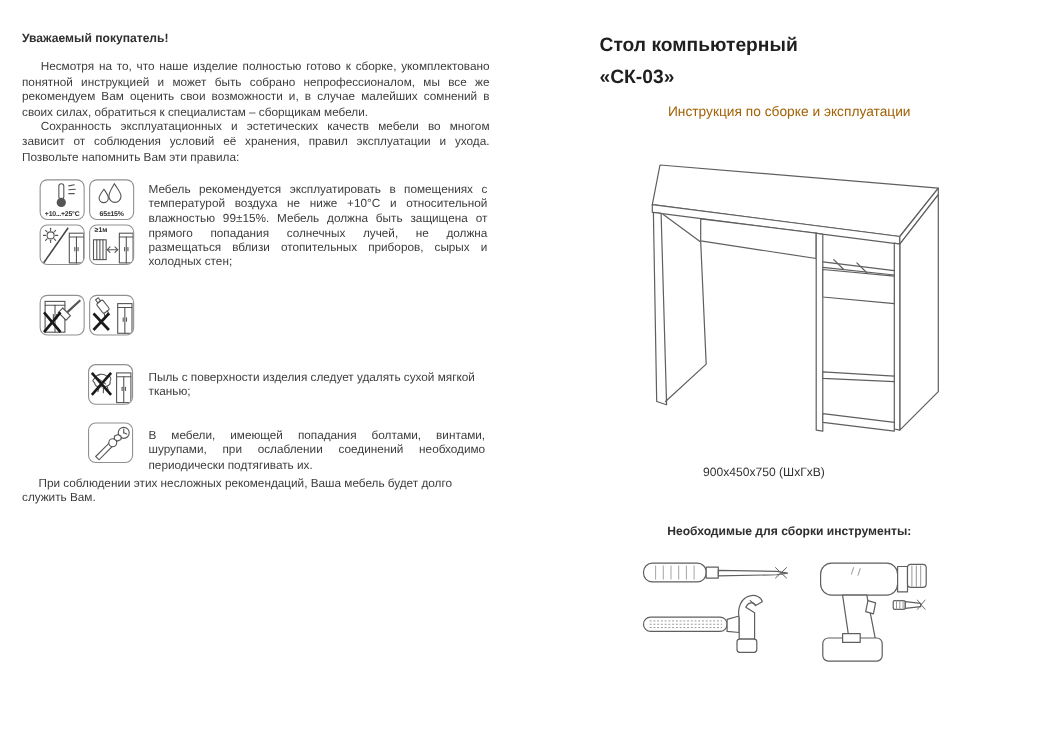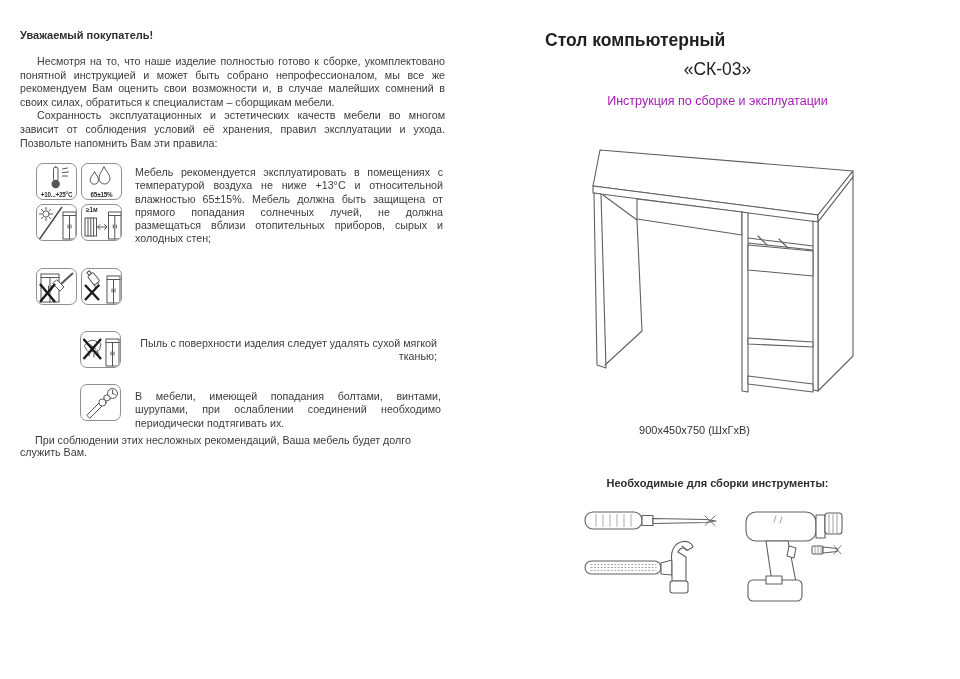--- a/index.html
+++ b/index.html
@@ -7,36 +7,36 @@
   .page {
     position: relative; width: 960px; height: 679px; background: #ffffff;
     font-family: "Liberation Sans", "DejaVu Sans", sans-serif; color: #3c3c3c; overflow: hidden;
   }
   .greeting { position: absolute; left: 20px; top: 29px; font-size: 11px; font-weight: bold; color: #2e2e2e; }
   .intro { position: absolute; left: 20px; top: 55px; width: 425px; font-size: 10.7px; line-height: 13.6px; text-align: justify; }
   .intro p { margin: 0; text-indent: 17px; }
   .rule-text { position: absolute; left: 135px; width: 308px; font-size: 10.7px; line-height: 13.3px; text-align: justify; }
   #rt1 { top: 166px; }
   #rt2 { top: 270px; }
-  #rt3 { top: 337px; text-align: right; width: 302px; }
+  #rt3 { top: 337px; text-align: left; width: 302px; }
   #rt4 { top: 390px; width: 306px; }
   .closing { position: absolute; left: 20px; top: 434px; width: 425px; font-size: 10.7px; text-indent: 15px; }
 
   .iconbox { width: 41px; height: 37px; border: 1px solid #909090; border-radius: 7px; background: #fff; position: relative; overflow: hidden; }
   .iconbox svg { position: absolute; left: 0; top: 0; }
   .icon-label { position: absolute; bottom: 1px; left: 0; right: 0; text-align: center; font-size: 6.3px; font-weight: bold; color: #2e2e2e; letter-spacing: -0.2px; }
   .icon-label-top { position: absolute; top: 1px; left: 4px; font-size: 6.3px; font-weight: bold; color: #2e2e2e; }
   .grid2 { position: absolute; left: 36px; top: 163px; display: grid; grid-template-columns: 41px 41px; gap: 4px; }
   .row2icons { position: absolute; left: 36px; top: 268px; display: flex; gap: 4px; }
   .box3 { position: absolute; left: 80px; top: 331px; }
   .box4 { position: absolute; left: 80px; top: 384px; }
 
   .title-l1 { position: absolute; left: 545px; top: 30px; width: 345px; text-align: left; font-size: 17.5px; font-weight: bold; color: #1f1f1f; }
-  .title-l2 { position: absolute; left: 545px; top: 59px; width: 345px; text-align: center; font-size: 17.5px; font-weight: normal; color: #1f1f1f; }
-  .subtitle { position: absolute; left: 545px; top: 94px; width: 345px; text-align: center; font-size: 12.5px; color: #a21caf; }
+  .title-l2 { position: absolute; left: 545px; top: 59px; width: 345px; text-align: left; font-size: 17.5px; font-weight: bold; color: #1f1f1f; }
+  .subtitle { position: absolute; left: 545px; top: 94px; width: 345px; text-align: center; font-size: 12.5px; color: #a16207; }
   .desk-svg { position: absolute; left: 575px; top: 138px; }
   .dimensions { position: absolute; left: 522px; top: 424px; width: 345px; text-align: center; font-size: 11px; color: #333; }
   .tools-heading { position: absolute; left: 545px; top: 477px; width: 345px; text-align: center; font-size: 11px; font-weight: bold; color: #2e2e2e; }
   .tools-svg { position: absolute; left: 570px; top: 496px; }
 
   .lineart { fill: #ffffff; stroke: #5f5f5f; stroke-width: 1.1; stroke-linejoin: round; stroke-linecap: round; }
   .thin { stroke: #555; stroke-width: 1; fill: none; stroke-linecap: round; }
 </style>
 </head>
 <body>
@@ -106,21 +106,21 @@
           <rect x="26.5" y="7" width="12.5" height="27"></rect>
           <line x1="26.5" y1="10.5" x2="39" y2="10.5"></line>
           <line x1="32.8" y1="10.5" x2="32.8" y2="34"></line>
           <line x1="31.3" y1="20" x2="31.3" y2="23"></line>
             <line x1="34.3" y1="20" x2="34.3" y2="23"></line>
         </g>
       </svg>
       <span class="icon-label-top">≥1м</span>
     </div>
   </div>
-  <div class="rule-text" id="rt1">Мебель рекомендуется эксплуатировать в помещениях с температурой воздуха не ниже +13°С и относительной влажностью 65±15%. Мебель должна быть защищена от прямого попадания солнечных лучей, не должна размещаться вблизи отопительных приборов, сырых и холодных стен;</div>
+  <div class="rule-text" id="rt1">Мебель рекомендуется эксплуатировать в помещениях с температурой воздуха не ниже +10°С и относительной влажностью 99±15%. Мебель должна быть защищена от прямого попадания солнечных лучей, не должна размещаться вблизи отопительных приборов, сырых и холодных стен;</div>
 
   <div class="row2icons">
     <div class="iconbox">
       <svg width="41" height="37" viewBox="0 0 41 37">
         <g class="thin">
           <rect x="4" y="5" width="18" height="28"></rect>
           <line x1="4" y1="8.5" x2="22" y2="8.5"></line>
           <line x1="13" y1="8.5" x2="13" y2="33"></line>
           <line x1="11.5" y1="17" x2="11.5" y2="21"></line>
             <line x1="14.5" y1="17" x2="14.5" y2="21"></line>

